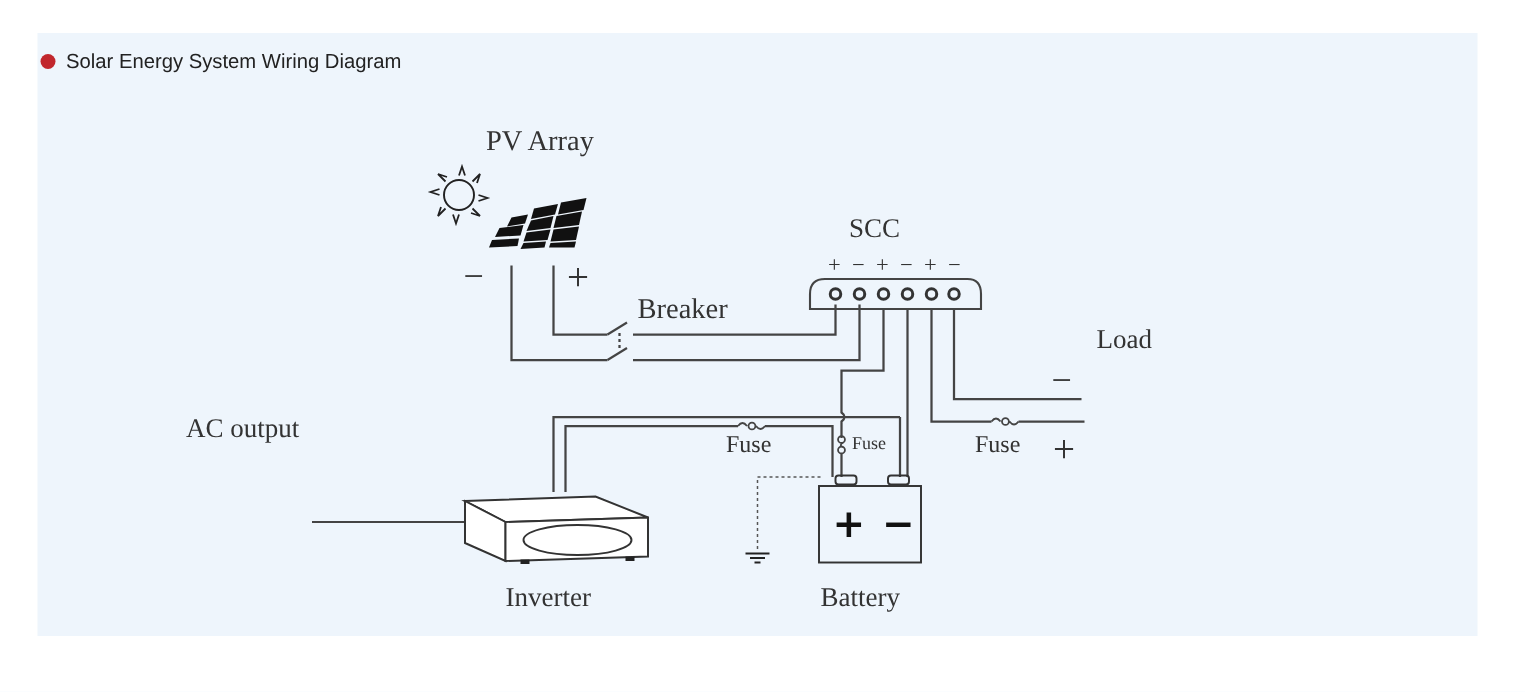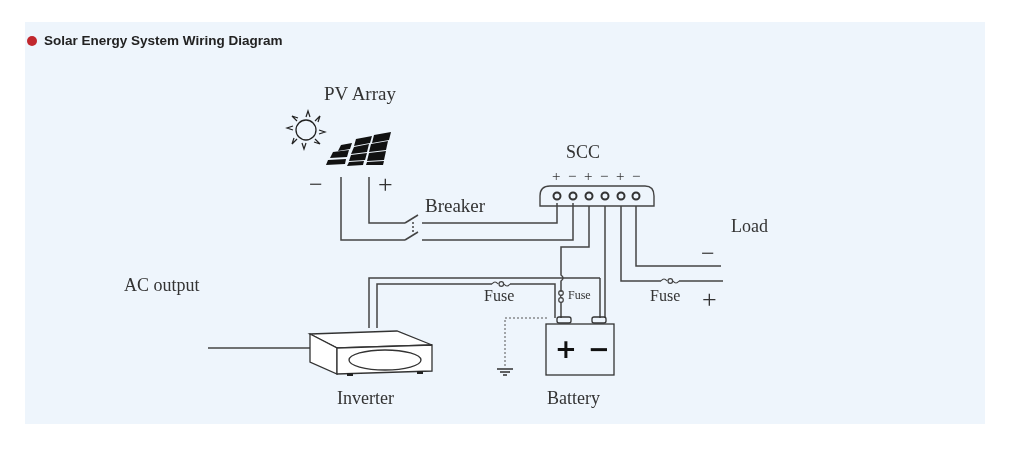--- a/index.html
+++ b/index.html
@@ -1,20 +1,20 @@
 <!DOCTYPE html>
 <html><head>
 <meta charset="utf-8">
 <style>
   html, body { margin:0; padding:0; background:#ffffff; }
   body { width:1024px; height:461px; position:relative; overflow:hidden; }
   .panel { position:absolute; left:25px; top:22px; width:960px; height:402px; background:#eef5fc; }
   .title-row { position:absolute; left:27px; top:33px; display:flex; align-items:center; }
   .title-dot { width:10px; height:10px; border-radius:50%; background:#c1272d; margin-right:7px; }
-  .title-text { font-family:"Liberation Sans", sans-serif; font-size:13.5px; color:#222;font-weight:bold; }
+  .title-text { font-family:"Liberation Sans", sans-serif; font-size:13.5px; color:#222; }
   svg.diagram { position:absolute; left:0; top:0; }
   .lbl { font-family:"Liberation Serif", serif; fill:#333; }
   .wire { stroke:#444; stroke-width:1.5; fill:none; }
 </style>
 </head>
 <body>
 
 <div class="panel"></div>
 
 <div class="title-row">

